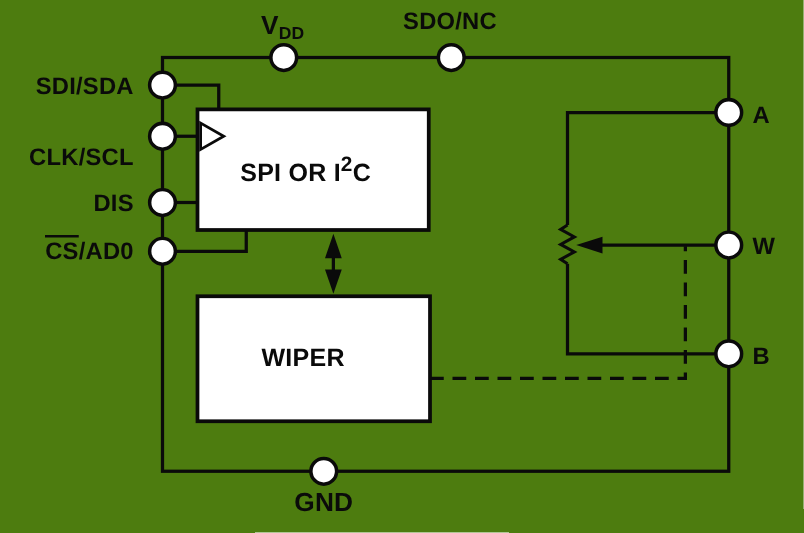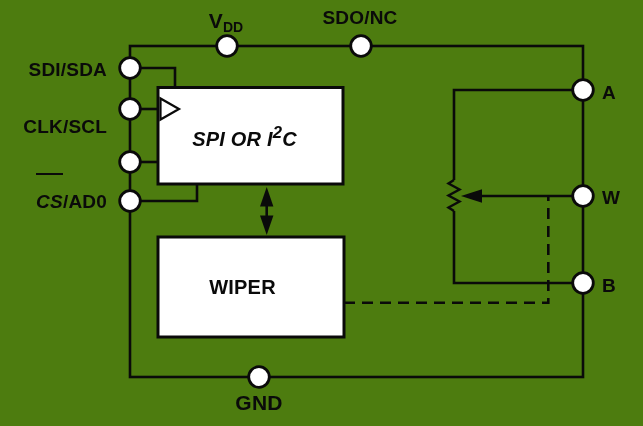--- a/index.html
+++ b/index.html
@@ -20,34 +20,34 @@
     white-space: nowrap;
     color: #0a0a0a;
     letter-spacing: 0.2px;
   }
   .lbl-19 { font-size: 19px; }
   .lbl-21 { font-size: 21px; }
   .left-pin-label { left: 0; width: 107px; text-align: right; }
   .right-pin-label { left: 602px; }
   .center-x { transform: translateX(-50%); }
   .lbl sub { font-size: 14px; vertical-align: -4px; line-height: 0; letter-spacing: 0; }
-  .ov { border-top: 2.6px solid #0a0a0a; padding-top: 16px; font-style: italic; }
+  .ov { border-top: 2.6px solid #0a0a0a; padding-top: 1px; }
   .block-label {
     position: absolute;
     display: flex;
     flex-direction: column;
     align-items: center;
     justify-content: center;
     text-align: center;
     font-weight: bold;
     font-size: 20px;
     line-height: 22.5px;
     letter-spacing: 0.2px;
   }
-  .if-label { left: 158px; top: 88px; width: 173px; height: 96px; font-style: italic; }
+  .if-label { left: 158px; top: 88px; width: 173px; height: 96px; }
   .wr-label { left: 158px; top: 237px; width: 169px; height: 100px; }
 </style>
 </head>
 <body>
 
 <div class="stage">
 
   <svg width="643" height="426" viewBox="0 0 643 426">
 
     <rect x="130" y="46" width="453" height="331" fill="none" stroke="#0a0a0a" stroke-width="2.6"></rect>
@@ -84,20 +84,21 @@
     <circle cx="583" cy="196" r="10.3" fill="#ffffff" stroke="#0a0a0a" stroke-width="2.8"></circle>
     <circle cx="583" cy="283" r="10.3" fill="#ffffff" stroke="#0a0a0a" stroke-width="2.8"></circle>
     <circle cx="259" cy="377" r="10.3" fill="#ffffff" stroke="#0a0a0a" stroke-width="2.8"></circle>
   </svg>
 
   <div class="lbl lbl-21 center-x" style="left:226px; top:10px;"><span>V</span><sub>DD</sub></div>
   <div class="lbl lbl-19 center-x" style="left:360px; top:8px;">SDO/NC</div>
 
   <div class="lbl lbl-19 left-pin-label" style="top:60px;">SDI/SDA</div>
   <div class="lbl lbl-19 left-pin-label" style="top:101px;margin-top:16px;">CLK/SCL</div>
+  <div class="lbl lbl-19 left-pin-label" style="top:154px;">DIS</div>
   <div class="lbl lbl-19 left-pin-label" style="top:192px;"><span class="ov">CS</span><span>/AD0</span></div>
 
   <div class="lbl lbl-19 right-pin-label" style="top:83px;">A</div>
   <div class="lbl lbl-19 right-pin-label" style="top:188px;">W</div>
   <div class="lbl lbl-19 right-pin-label" style="top:276px;">B</div>
 
   <div class="lbl lbl-21 center-x" style="left:259px; top:392px;">GND</div>
 
   <div class="block-label if-label">
     <div><span>SPI OR I</span><sup>2</sup><span>C</span></div>

